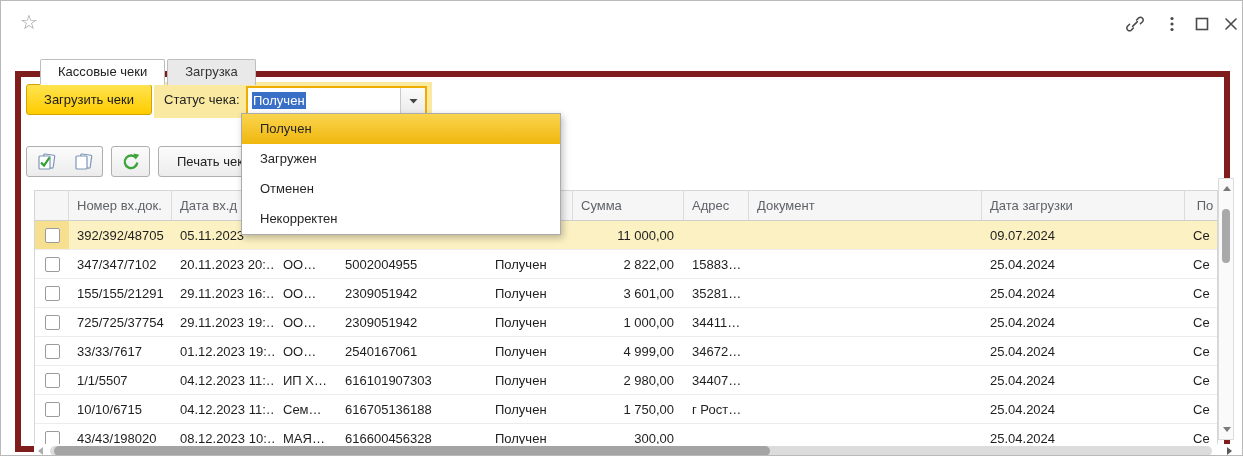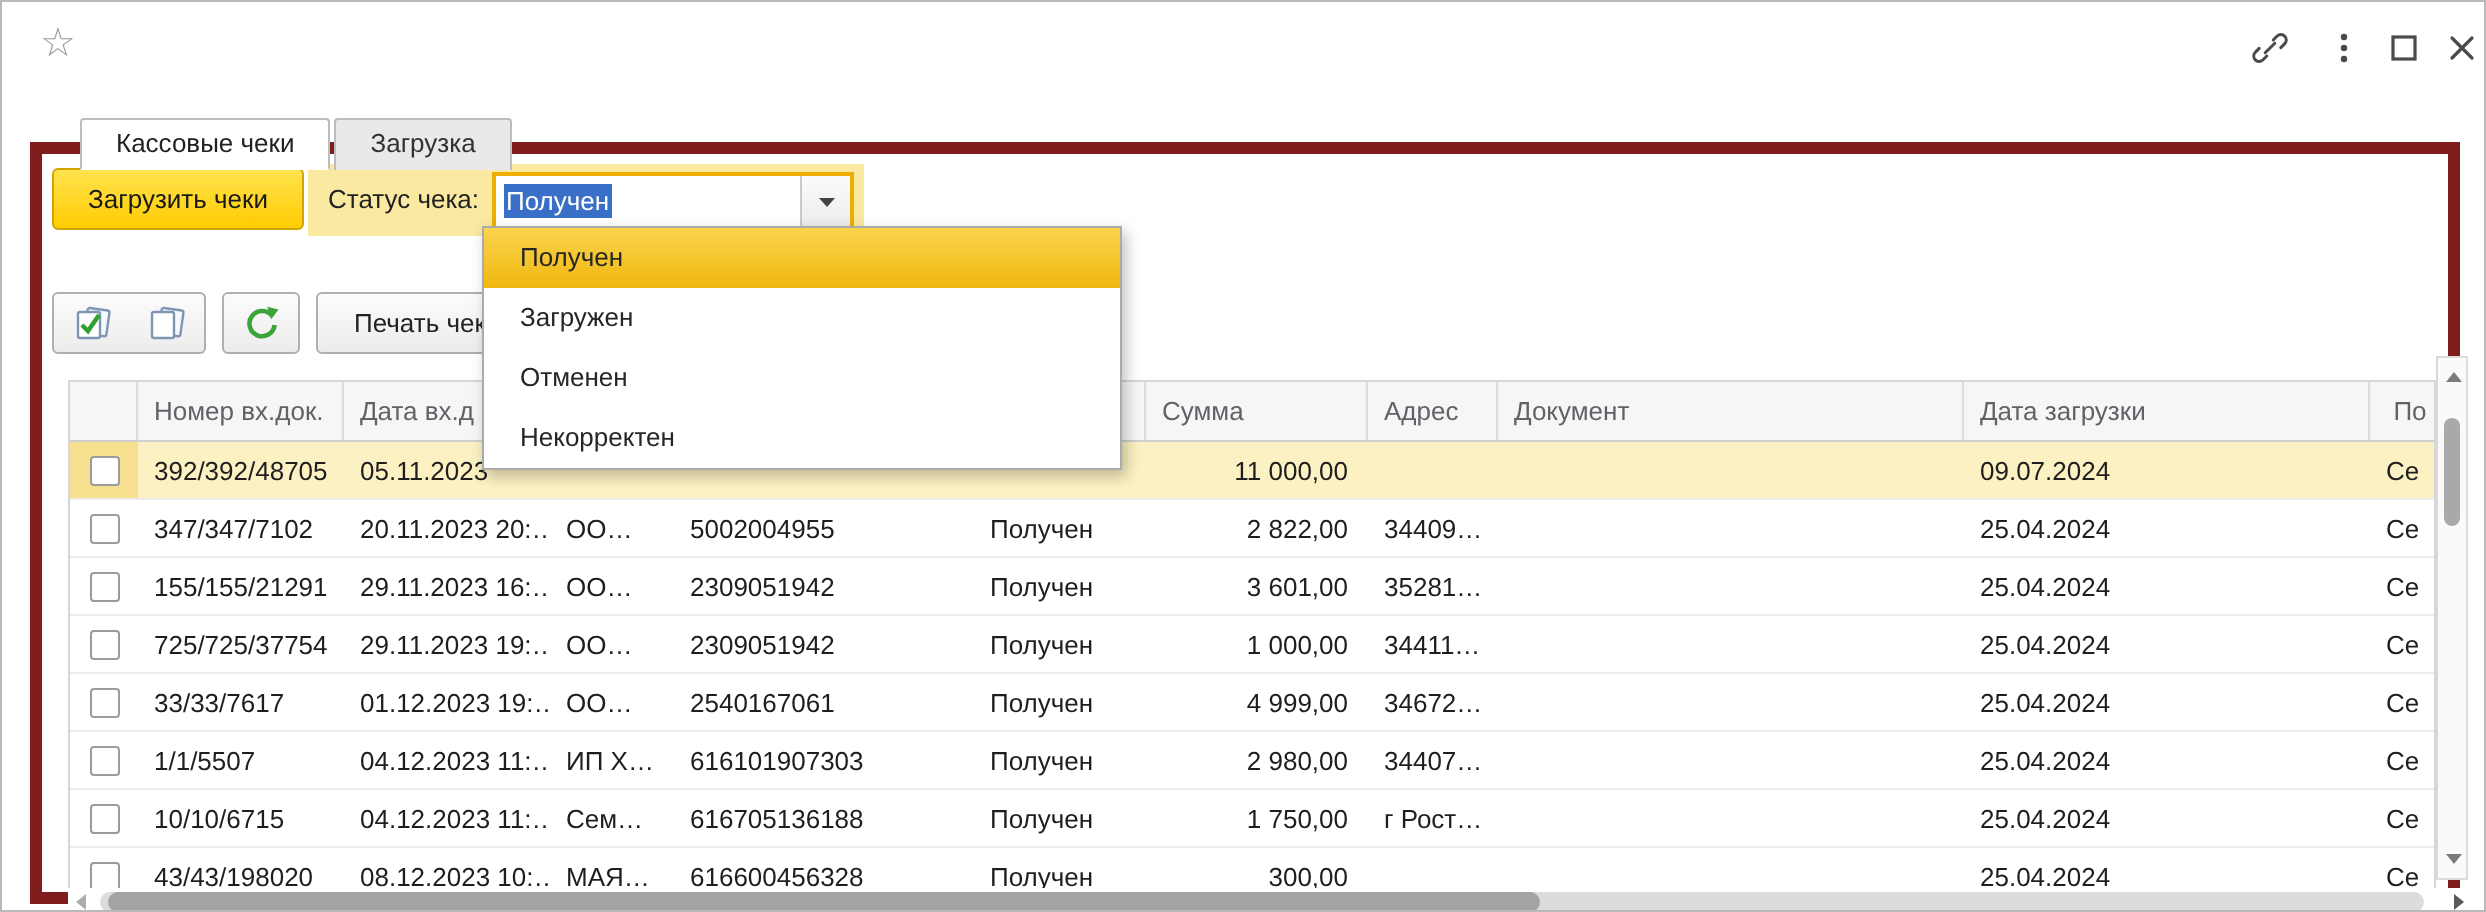--- a/index.html
+++ b/index.html
@@ -196,21 +196,21 @@
   <div class="tr">
     <div class="td c0">
               <span class="cb"></span>
             </div>
     <div class="td c1">347/347/7102</div>
     <div class="td c2">20.11.2023 20:…</div>
     <div class="td c3">ОО…</div>
     <div class="td c4">5002004955</div>
     <div class="td c5">Получен</div>
     <div class="td c6 num">2 822,00</div>
-    <div class="td c7">34409…</div>
+    <div class="td c7">15883…</div>
     <div class="td c8"></div>
     <div class="td c9">25.04.2024</div>
     <div class="td c10">Се</div>
   </div>
 
   <div class="tr">
     <div class="td c0">
               <span class="cb"></span>
             </div>
     <div class="td c1">155/155/21291</div>

